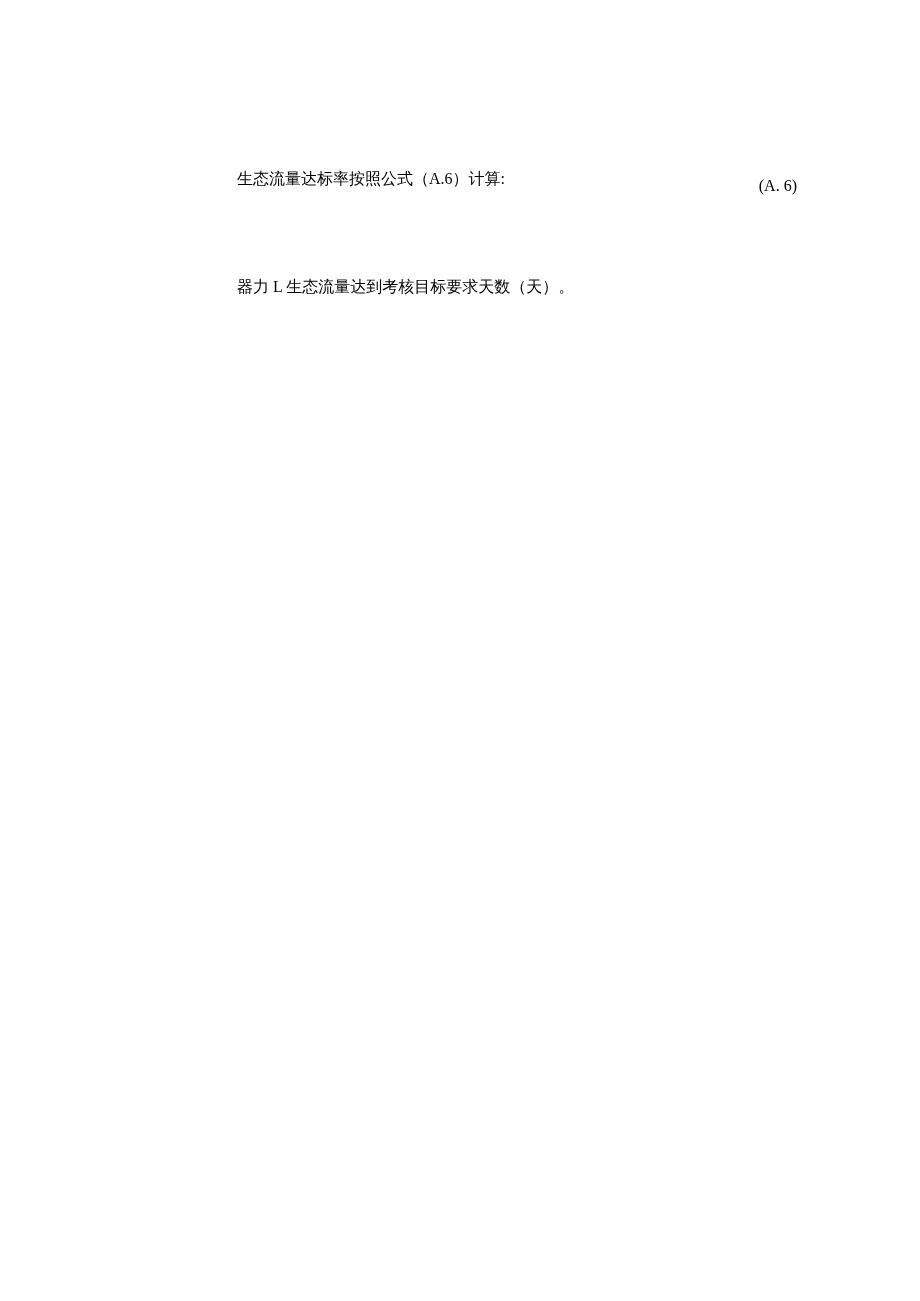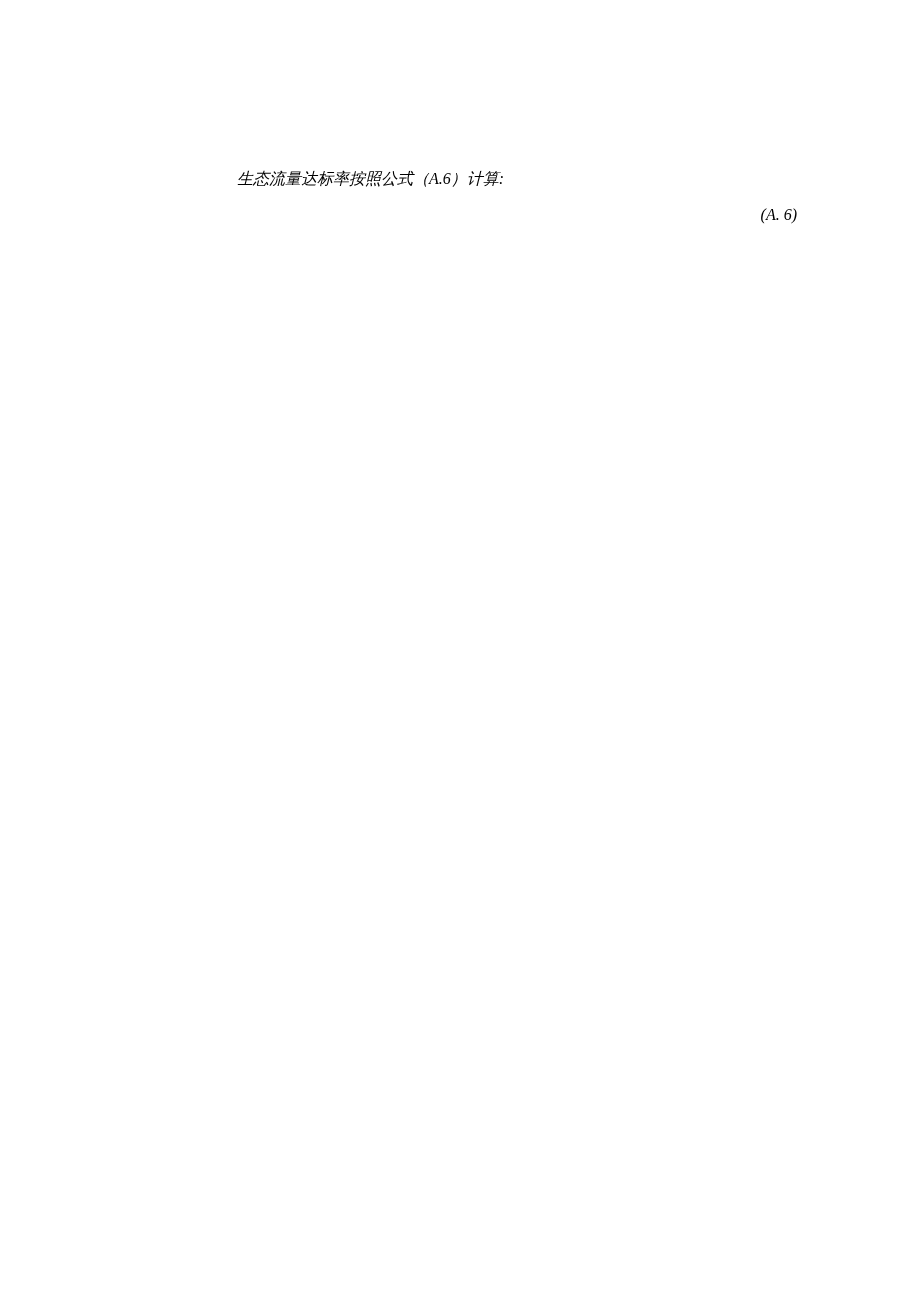--- a/index.html
+++ b/index.html
@@ -1,19 +1,18 @@
 <!DOCTYPE html>
 <html><head>
   <meta charset="utf-8">
   <style>
     * {
       margin: 0;
       padding: 18px;
       box-sizing: border-box;
-      font-style: italic;
     }
     body {
       width: 920px;
       height: 1301px;
       background: #ffffff;
       font-family: "SimSun", "宋体", serif;
       font-size: 16px;
       color: #000000;
       position: relative;
     }
@@ -21,34 +20,35 @@
       padding-top: 115px;
       padding-left: 165px;
       padding-right: 100px;
     }
     .line1 {
       margin-bottom: 30px;
     }
     .equation-label {
       position: absolute;
       right: 105px;
-      top: 170px;
+      top: 141px;
     }
     .paragraph {
       line-height: 1.6;
     }
     .line-item {
       display: block;
     }
   </style>
 </head>
 <body>
 
 <div class="content">
   <div class="line1">
     <span>生态流量达标率按照公式（A.6）计算:</span>
   </div>
   <div class="equation-label">
     <span>(A.  6)</span>
   </div>
   <div class="paragraph">
+    <span class="line-item">器力 L 生态流量达到考核目标要求天数（天）。</span>
   </div>
 </div>
 
 </body></html>

